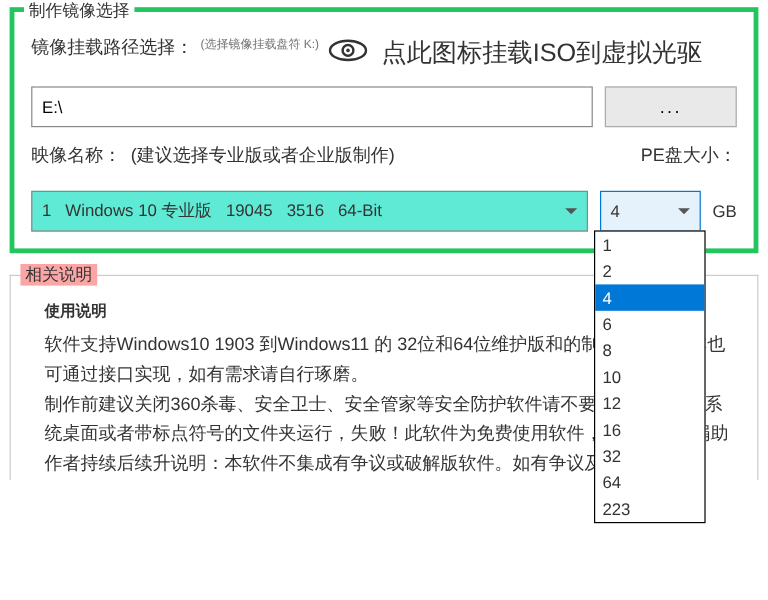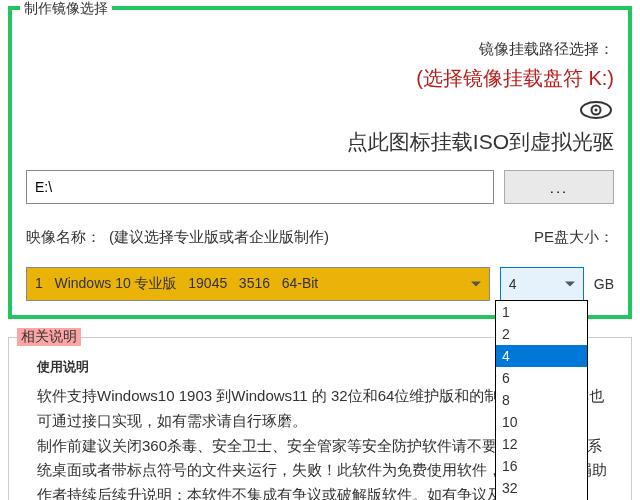--- a/index.html
+++ b/index.html
@@ -19,27 +19,26 @@
   .fieldset-title {
     position: absolute;
     top: -10px;
     left: 8px;
     background: #fff;
     padding: 0 4px;
     font-size: 14px;
   }
   .row1 {
     display: flex;
-    align-items: flex-end;
+    align-items: flex-start;
     gap: 6px;
-    margin-top: 18px;
-    flex-direction: column;
+    margin-top: 8px;
   }
   .label-main { font-size: 15px; }
-  .label-hint { font-size: 20px; color: #b91c1c; }
+  .label-hint { font-size: 10px; color: #737373; }
   .eye-icon {
     width: 36px; height: 24px;
     display: inline-flex; align-items: center; justify-content: center;
   }
   .mount-hint { font-size: 21px; margin-left: 4px; }
   .row2 {
     display: flex;
     gap: 10px;
     margin-top: 14px;
   }
@@ -57,36 +56,36 @@
     height: 34px;
     border: 1px solid #aaa;
     background: #e9e9e9;
     cursor: pointer;
     font-size: 15px;
     letter-spacing: 2px;
   }
   .row3 {
     display: flex;
     align-items: center;
-    margin-top: 24px;
+    margin-top: 14px;
   }
   .image-name-label { font-size: 15px; }
   .image-name-hint { font-size: 15px; margin-left: 8px; flex: 1; }
   .pe-size-label { font-size: 15px; margin-left: auto; }
   .row4 {
     display: flex;
     align-items: center;
     gap: 10px;
     margin-top: 20px;
     position: relative;
   }
   .combo {
     height: 34px;
     border: 1px solid #888;
-    background: #eab308;
+    background: #5eead4;
     display: flex;
     align-items: center;
     padding: 0 8px;
     position: relative;
   }
   .combo .arrow {
     position: absolute;
     right: 8px;
     top: 50%;
     transform: translateY(-50%);

